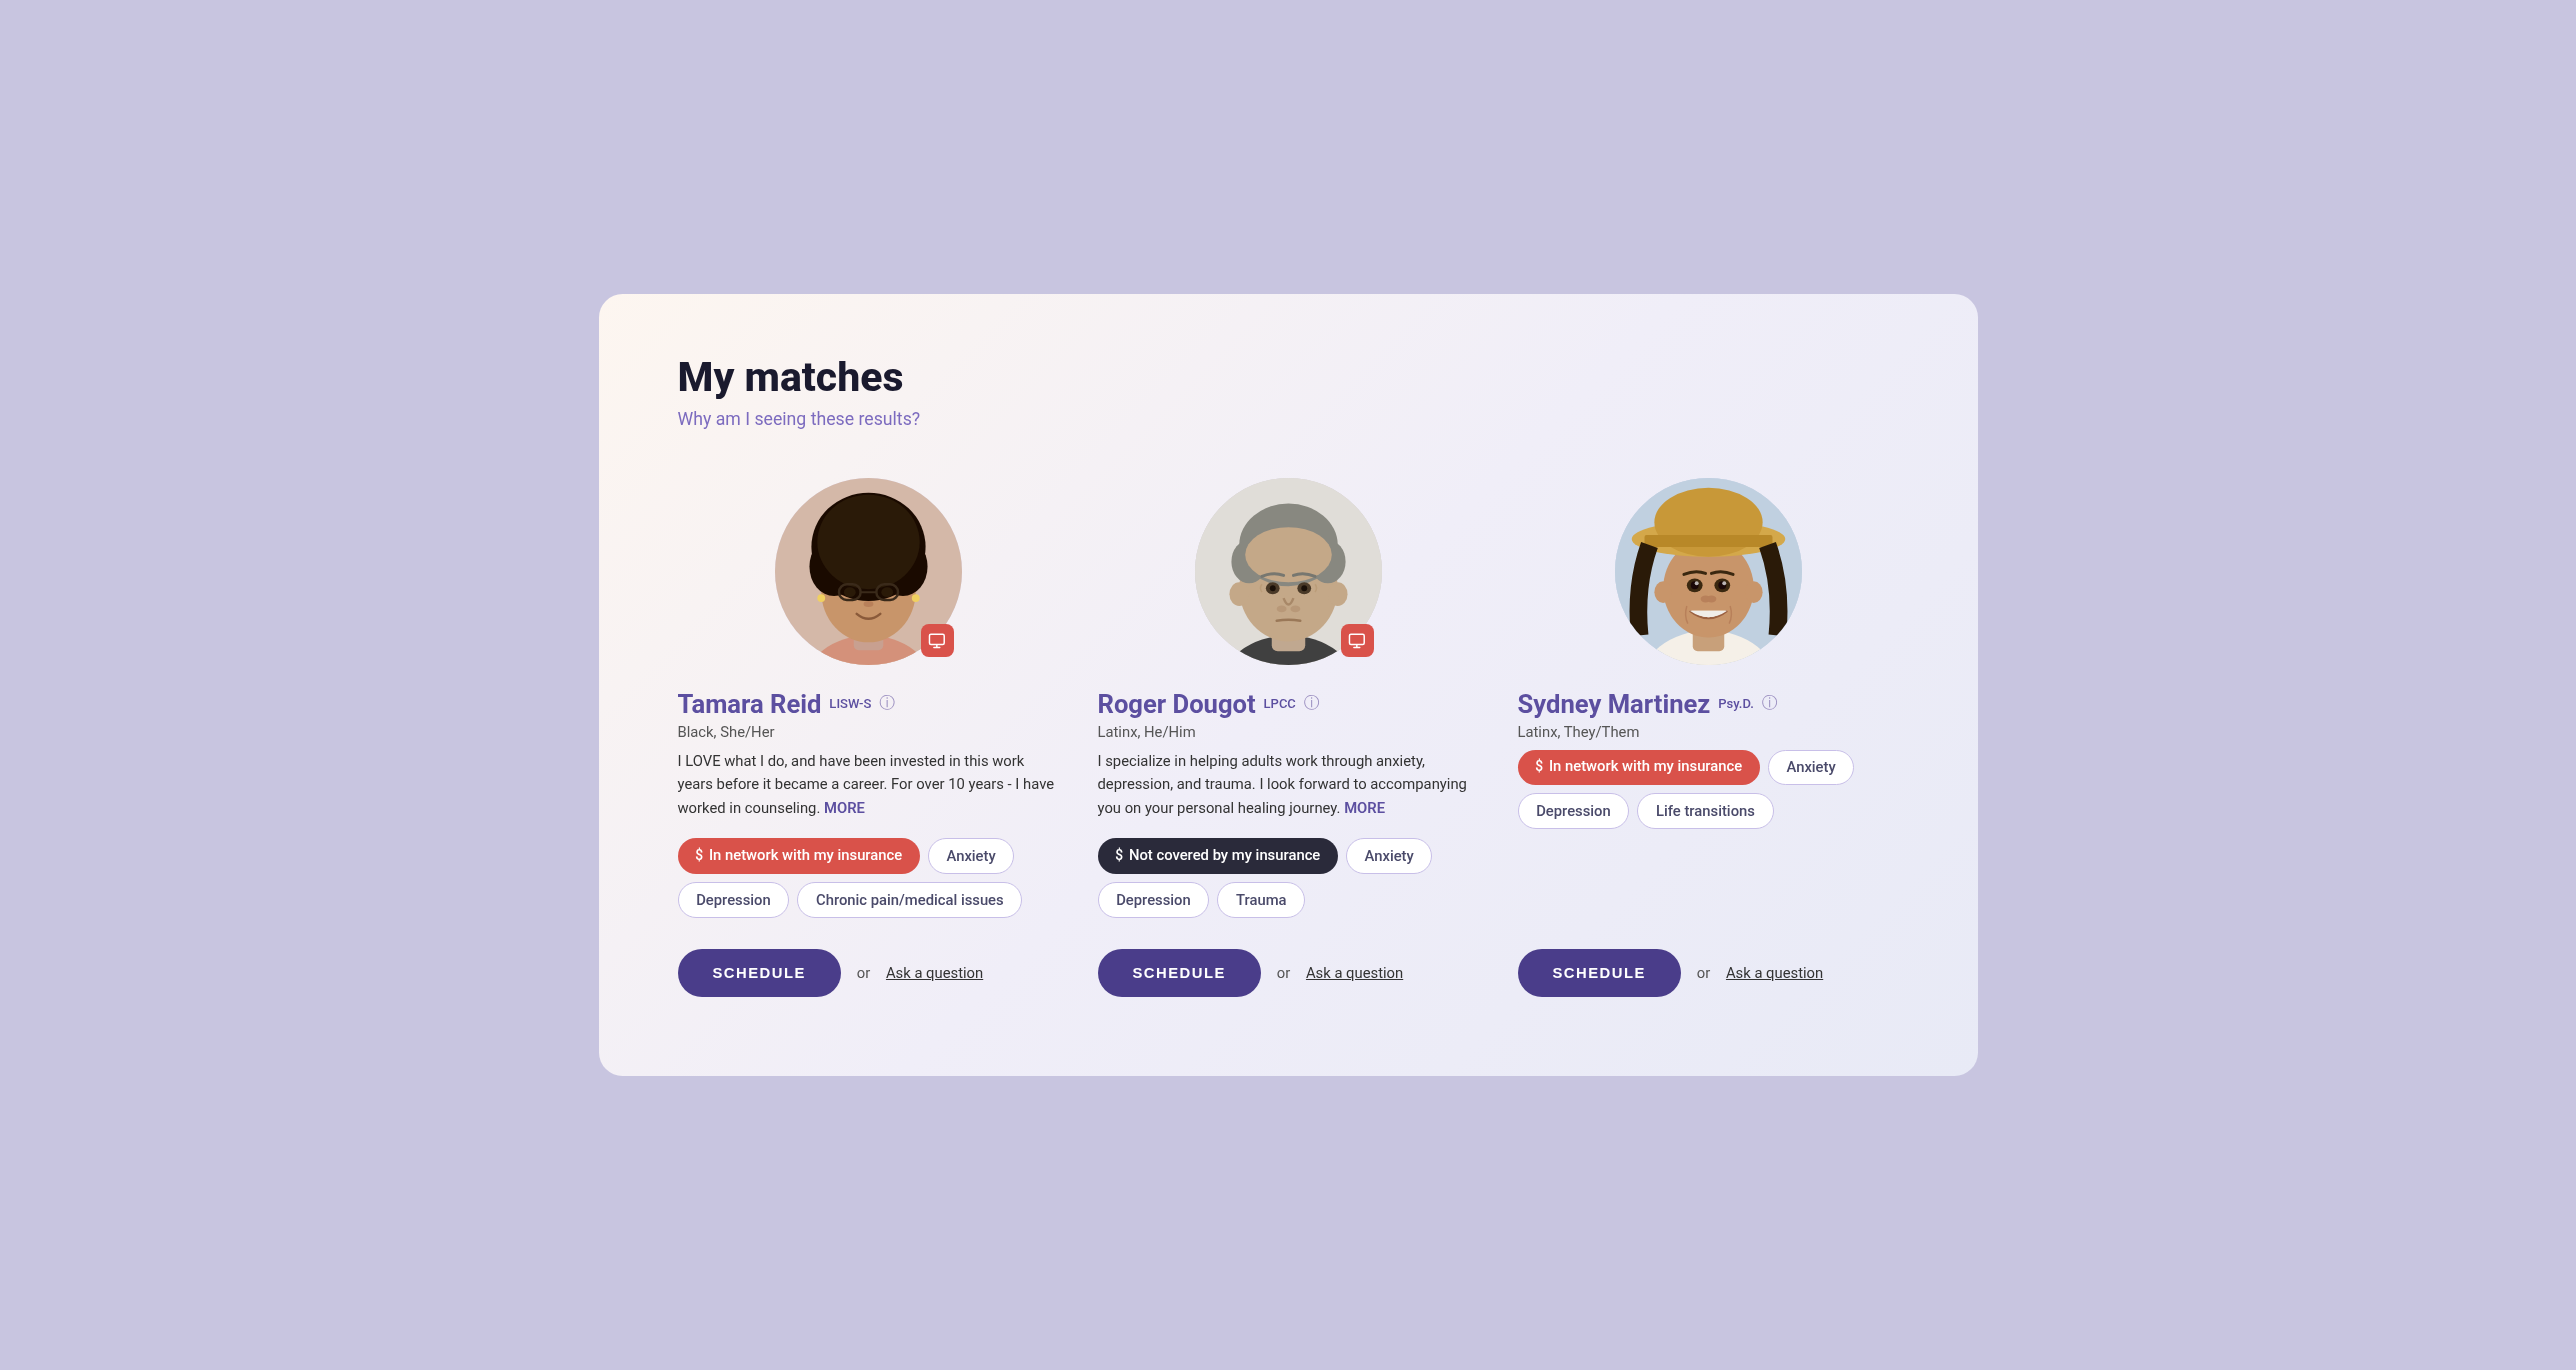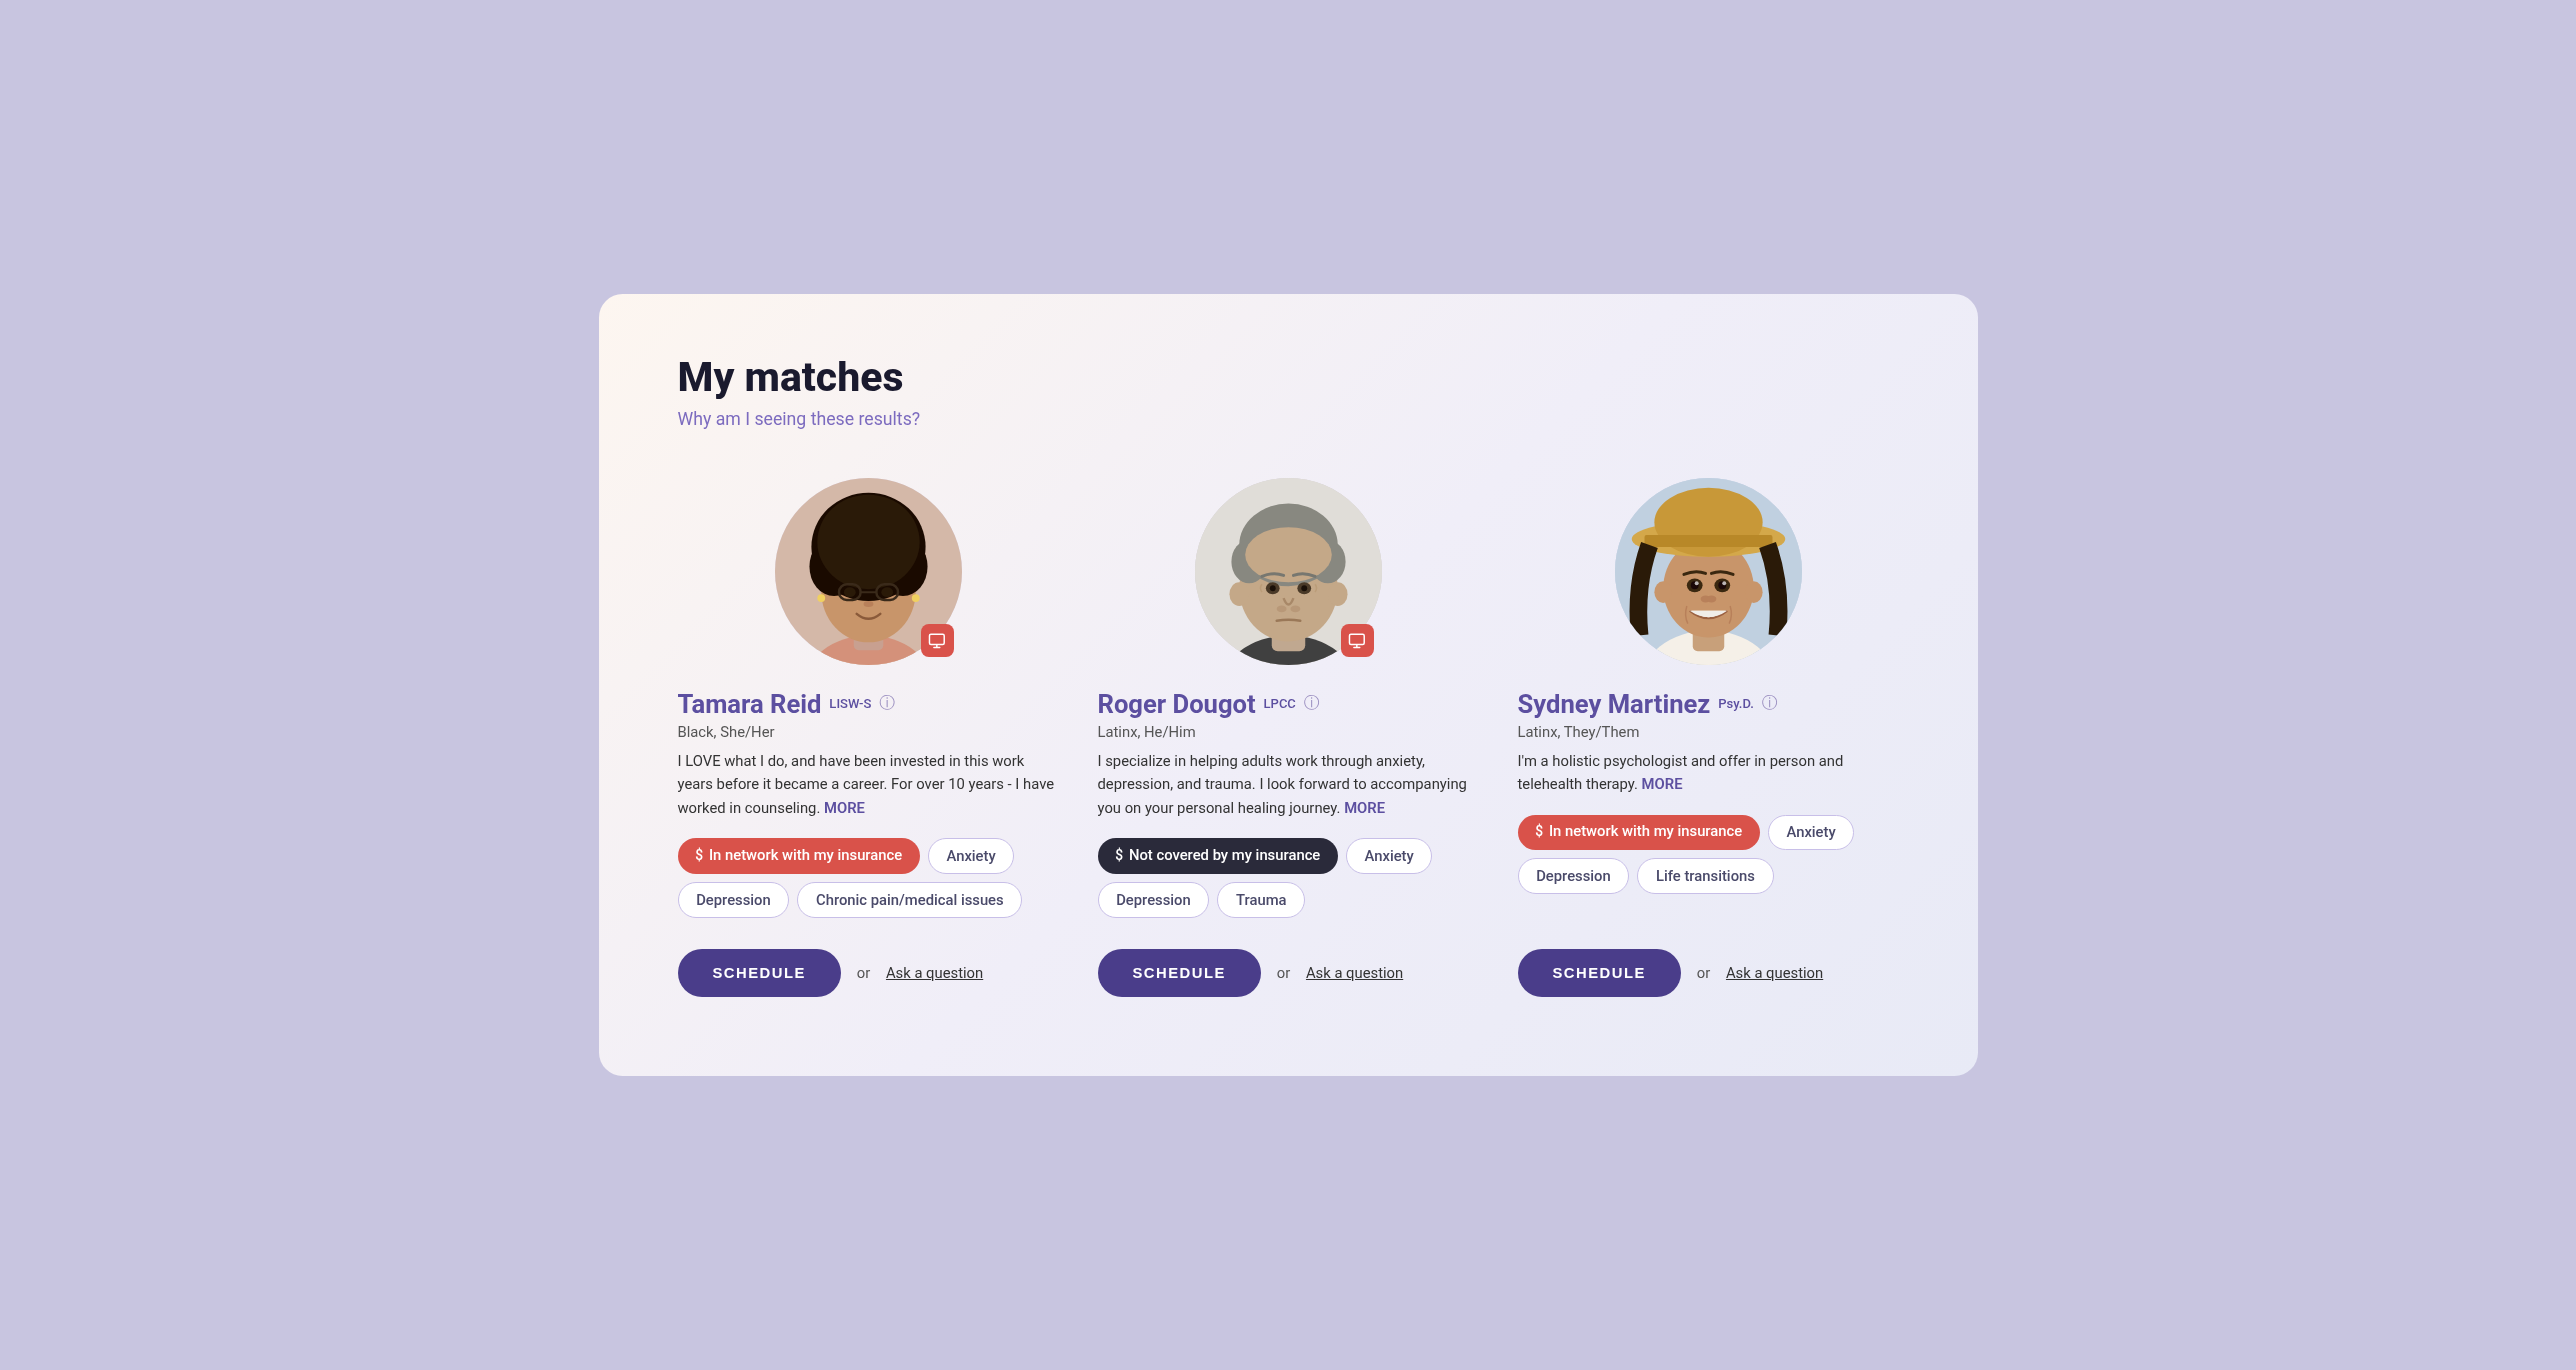--- a/index.html
+++ b/index.html
@@ -463,24 +463,20 @@
           </svg>
         </div>
       </div>
 
       <div class="therapist-name">
         <span class="name">Sydney Martinez</span>
         <span class="credential">Psy.D.</span>
         <span class="info-icon">ⓘ</span>
       </div>
       <div class="therapist-demo">Latinx, They/Them</div>
-      <div class="therapist-bio">
-        I'm a holistic psychologist and offer in person and telehealth therapy.
-        <a class="more-link">MORE</a>
-      </div>
 
       <div class="tags">
         <span class="tag tag-insurance-network">
           <span class="tag-icon">$</span>In network with my insurance
         </span>
         <span class="tag tag-specialty">Anxiety</span>
         <span class="tag tag-specialty">Depression</span>
         <span class="tag tag-specialty">Life transitions</span>
       </div>
 

